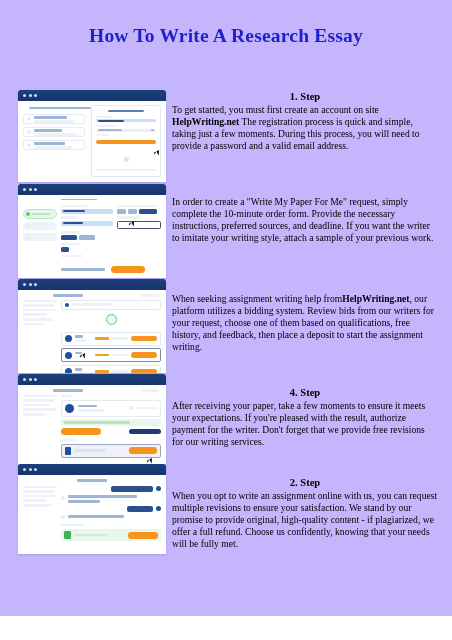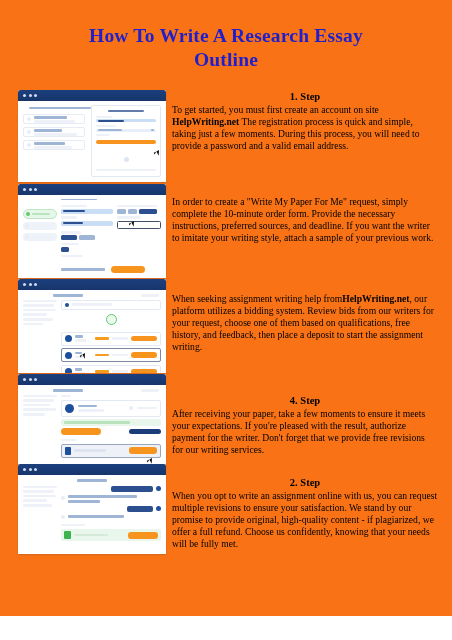--- a/index.html
+++ b/index.html
@@ -12,21 +12,21 @@
     height: 640px;
     overflow: hidden;
     font-family: "Liberation Serif", serif;
     color: #000000;
   }
 
   .page {
     position: relative;
     width: 452px;
     height: 616px;
-    background: #f97316;
+    background: #c4b5fd;
     box-sizing: border-box;
   }
 
   
   .doc-title {
     position: absolute;
     left: 26px;
     top: 24px;
     width: 400px;
     text-align: center;
@@ -185,21 +185,20 @@
   .col { display:flex; flex-direction:column; }
   .grow { flex:1 1 auto; min-width:0; }
 </style>
 </head>
 <body>
 
 <div class="page">
 
   <div class="doc-title">
     <span>How To Write A Research Essay</span><br>
-    <span>Outline</span>
   </div>
 
   <div class="steps">
 
     <div class="step-row" style="height:94px;">
       <div class="shot-wrap">
         <div class="browser">
           <div class="titlebar">
             <span class="dot"></span>
             <span class="dot"></span>
@@ -467,21 +466,21 @@
                   <span class="grow"></span>
                   <span class="btn-orange sm" style="width:28px;flex:0 0 auto;height:7px;"></span>
                   <div class="cursor" style="right:10px;bottom:-5px;"></div>
                 </div>
               </div>
             </div>
           </div>
         </div>
       </div>
 
-      <div class="step-text" style="top:20px;">
+      <div class="step-text" style="top:12px;">
         <div class="step-heading">4. Step</div>
         <p class="step-body"><span>After receiving your paper, take a few moments to ensure it meets your expectations. If you're pleased with the result, authorize payment for the writer. Don't forget that we provide free revisions for our writing services.</span><b></b><span></span></p>
       </div>
     </div>
 
     <div class="step-row" style="height:100px;">
       <div class="shot-wrap">
         <div class="browser">
           <div class="titlebar">
             <span class="dot"></span>

